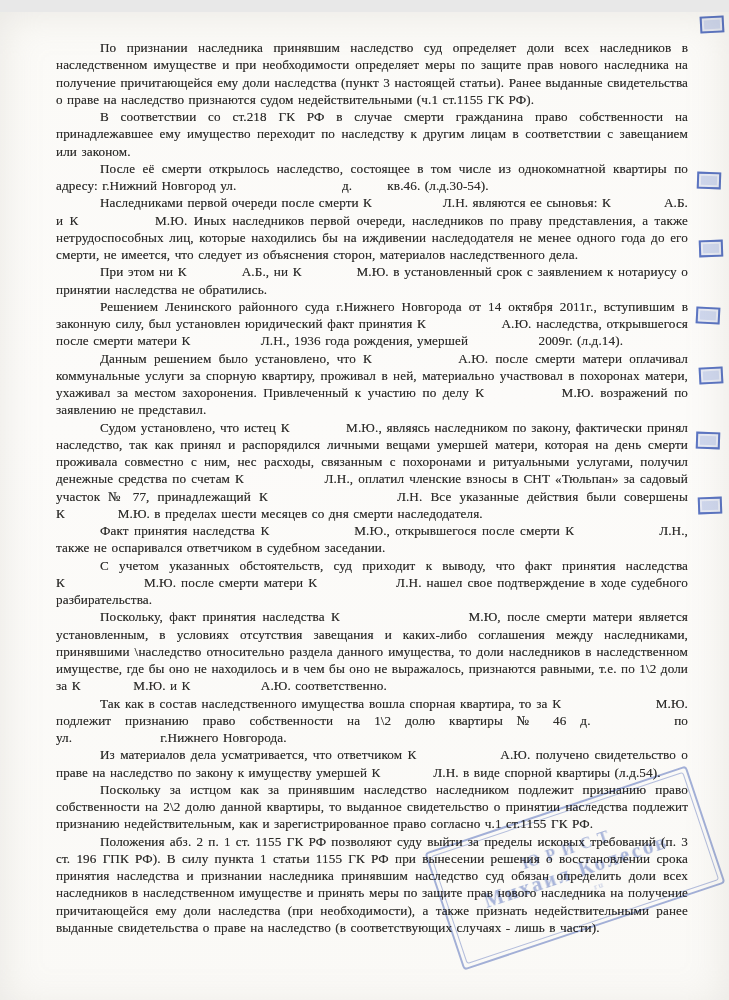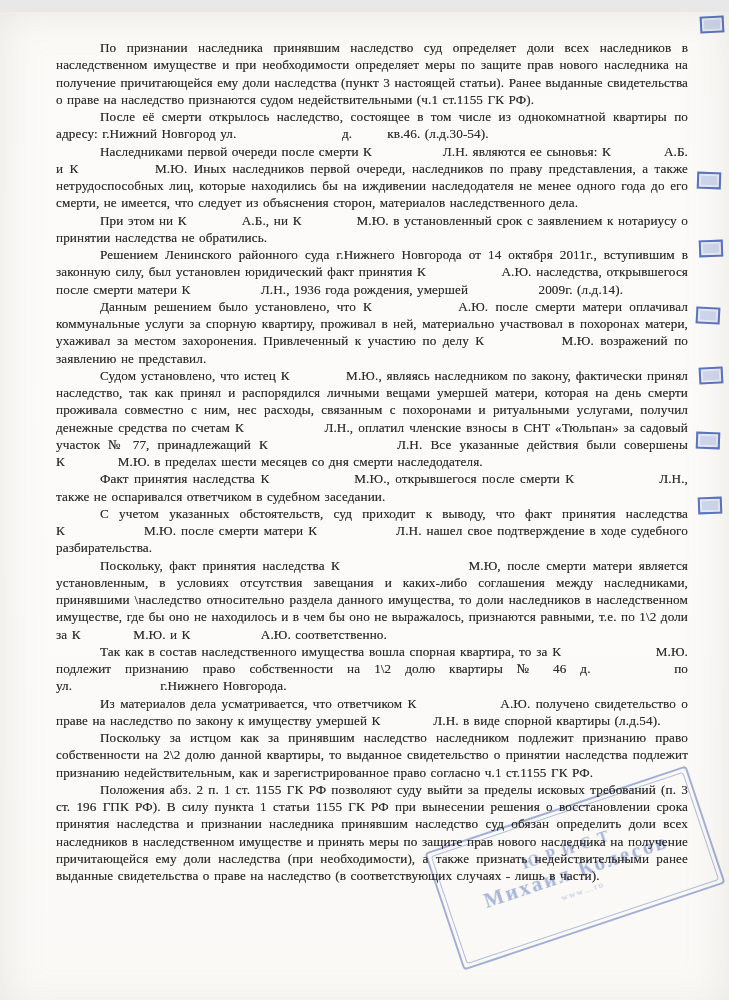--- a/index.html
+++ b/index.html
@@ -63,20 +63,21 @@
     mix-blend-mode:multiply;
   }
 </style>
 </head>
 <body>
 
 <div class="page">
 
   <div class="doc-body">
       <p>По признании наследника принявшим наследство суд определяет доли всех наследников в наследственном имуществе и при необходимости определяет меры по защите прав нового наследника на получение причитающейся ему доли наследства (пункт 3 настоящей статьи). Ранее выданные свидетельства о праве на наследство признаются судом недействительными (ч.1 ст.1155 ГК РФ).</p>
+      <p>В соответствии со ст.218 ГК РФ в случае смерти гражданина право собственности на принадлежавшее ему имущество переходит по наследству к другим лицам в соответствии с завещанием или законом.</p>
       <p>После её смерти открылось наследство, состоящее в том числе из однокомнатной квартиры по адресу: г.Нижний Новгород ул.&nbsp;&nbsp;&nbsp;&nbsp;&nbsp;&nbsp;&nbsp;&nbsp;&nbsp;&nbsp;&nbsp;&nbsp;&nbsp;&nbsp;&nbsp;&nbsp;&nbsp;&nbsp;&nbsp;&nbsp;&nbsp;&nbsp;&nbsp;&nbsp;д.&nbsp;&nbsp;&nbsp;&nbsp;&nbsp;&nbsp;&nbsp;&nbsp;кв.46. (л.д.30-54).</p>
       <p>Наследниками первой очереди после смерти К&nbsp;&nbsp;&nbsp;&nbsp;&nbsp;&nbsp;&nbsp;&nbsp;&nbsp;&nbsp;&nbsp;&nbsp;&nbsp;&nbsp;&nbsp;&nbsp;Л.Н. являются ее сыновья: К&nbsp;&nbsp;&nbsp;&nbsp;&nbsp;&nbsp;&nbsp;&nbsp;&nbsp;&nbsp;&nbsp;&nbsp;А.Б. и К&nbsp;&nbsp;&nbsp;&nbsp;&nbsp;&nbsp;&nbsp;&nbsp;&nbsp;&nbsp;&nbsp;&nbsp;М.Ю. Иных наследников первой очереди, наследников по праву представления, а также нетрудоспособных лиц, которые находились бы на иждивении наследодателя не менее одного года до его смерти, не имеется, что следует из объяснения сторон, материалов наследственного дела.</p>
       <p>При этом ни К&nbsp;&nbsp;&nbsp;&nbsp;&nbsp;&nbsp;&nbsp;&nbsp;&nbsp;&nbsp;&nbsp;&nbsp;А.Б., ни К&nbsp;&nbsp;&nbsp;&nbsp;&nbsp;&nbsp;&nbsp;&nbsp;&nbsp;&nbsp;&nbsp;&nbsp;М.Ю. в установленный срок с заявлением к нотариусу о принятии наследства не обратились.</p>
       <p>Решением Ленинского районного суда г.Нижнего Новгорода от 14 октября 2011г., вступившим в законную силу, был установлен юридический факт принятия К&nbsp;&nbsp;&nbsp;&nbsp;&nbsp;&nbsp;&nbsp;&nbsp;&nbsp;&nbsp;&nbsp;&nbsp;&nbsp;&nbsp;&nbsp;&nbsp;А.Ю. наследства, открывшегося после смерти матери К&nbsp;&nbsp;&nbsp;&nbsp;&nbsp;&nbsp;&nbsp;&nbsp;&nbsp;&nbsp;&nbsp;&nbsp;&nbsp;&nbsp;&nbsp;&nbsp;Л.Н., 1936 года рождения, умершей&nbsp;&nbsp;&nbsp;&nbsp;&nbsp;&nbsp;&nbsp;&nbsp;&nbsp;&nbsp;&nbsp;&nbsp;&nbsp;&nbsp;&nbsp;&nbsp;2009г. (л.д.14).</p>
       <p>Данным решением было установлено, что К&nbsp;&nbsp;&nbsp;&nbsp;&nbsp;&nbsp;&nbsp;&nbsp;&nbsp;&nbsp;&nbsp;&nbsp;А.Ю. после смерти матери оплачивал коммунальные услуги за спорную квартиру, проживал в ней, материально участвовал в похоронах матери, ухаживал за местом захоронения. Привлеченный к участию по делу К&nbsp;&nbsp;&nbsp;&nbsp;&nbsp;&nbsp;&nbsp;&nbsp;&nbsp;&nbsp;&nbsp;&nbsp;М.Ю. возражений по заявлению не представил.</p>
       <p>Судом установлено, что истец К&nbsp;&nbsp;&nbsp;&nbsp;&nbsp;&nbsp;&nbsp;&nbsp;&nbsp;&nbsp;&nbsp;&nbsp;М.Ю., являясь наследником по закону, фактически принял наследство, так как принял и распорядился личными вещами умершей матери, которая на день смерти проживала совместно с ним, нес расходы, связанным с похоронами и ритуальными услугами, получил денежные средства по счетам К&nbsp;&nbsp;&nbsp;&nbsp;&nbsp;&nbsp;&nbsp;&nbsp;&nbsp;&nbsp;&nbsp;&nbsp;&nbsp;&nbsp;&nbsp;&nbsp;Л.Н., оплатил членские взносы в СНТ «Тюльпан» за садовый участок № 77, принадлежащий К&nbsp;&nbsp;&nbsp;&nbsp;&nbsp;&nbsp;&nbsp;&nbsp;&nbsp;&nbsp;&nbsp;&nbsp;&nbsp;&nbsp;&nbsp;&nbsp;Л.Н. Все указанные действия были совершены К&nbsp;&nbsp;&nbsp;&nbsp;&nbsp;&nbsp;&nbsp;&nbsp;&nbsp;&nbsp;&nbsp;&nbsp;М.Ю. в пределах шести месяцев со дня смерти наследодателя.</p>
       <p>Факт принятия наследства К&nbsp;&nbsp;&nbsp;&nbsp;&nbsp;&nbsp;&nbsp;&nbsp;&nbsp;&nbsp;&nbsp;&nbsp;&nbsp;&nbsp;&nbsp;&nbsp;М.Ю., открывшегося после смерти К&nbsp;&nbsp;&nbsp;&nbsp;&nbsp;&nbsp;&nbsp;&nbsp;&nbsp;&nbsp;&nbsp;&nbsp;&nbsp;&nbsp;&nbsp;&nbsp;Л.Н., также не оспаривался ответчиком в судебном заседании.</p>
       <p>С учетом указанных обстоятельств, суд приходит к выводу, что факт принятия наследства К&nbsp;&nbsp;&nbsp;&nbsp;&nbsp;&nbsp;&nbsp;&nbsp;&nbsp;&nbsp;&nbsp;&nbsp;&nbsp;&nbsp;&nbsp;&nbsp;М.Ю. после смерти матери К&nbsp;&nbsp;&nbsp;&nbsp;&nbsp;&nbsp;&nbsp;&nbsp;&nbsp;&nbsp;&nbsp;&nbsp;&nbsp;&nbsp;&nbsp;&nbsp;Л.Н. нашел свое подтверждение в ходе судебного разбирательства.</p>
       <p>Поскольку, факт принятия наследства К&nbsp;&nbsp;&nbsp;&nbsp;&nbsp;&nbsp;&nbsp;&nbsp;&nbsp;&nbsp;&nbsp;&nbsp;&nbsp;&nbsp;&nbsp;&nbsp;&nbsp;&nbsp;&nbsp;&nbsp;М.Ю, после смерти матери является установленным, в условиях отсутствия завещания и каких-либо соглашения между наследниками, принявшими \наследство относительно раздела данного имущества, то доли наследников в наследственном имуществе, где бы оно не находилось и в чем бы оно не выражалось, признаются равными, т.е. по 1\2 доли за К&nbsp;&nbsp;&nbsp;&nbsp;&nbsp;&nbsp;&nbsp;&nbsp;&nbsp;&nbsp;&nbsp;&nbsp;М.Ю. и К&nbsp;&nbsp;&nbsp;&nbsp;&nbsp;&nbsp;&nbsp;&nbsp;&nbsp;&nbsp;&nbsp;&nbsp;&nbsp;&nbsp;&nbsp;&nbsp;А.Ю. соответственно.</p>
       <p>Так как в состав наследственного имущества вошла спорная квартира, то за К&nbsp;&nbsp;&nbsp;&nbsp;&nbsp;&nbsp;&nbsp;&nbsp;&nbsp;&nbsp;&nbsp;&nbsp;&nbsp;&nbsp;&nbsp;&nbsp;&nbsp;&nbsp;&nbsp;&nbsp;М.Ю. подлежит признанию право собственности на 1\2 долю квартиры № 46 д.&nbsp;&nbsp;&nbsp;&nbsp;&nbsp;&nbsp;по ул.&nbsp;&nbsp;&nbsp;&nbsp;&nbsp;&nbsp;&nbsp;&nbsp;&nbsp;&nbsp;&nbsp;&nbsp;&nbsp;&nbsp;&nbsp;&nbsp;&nbsp;&nbsp;&nbsp;&nbsp;г.Нижнего Новгорода.</p>

